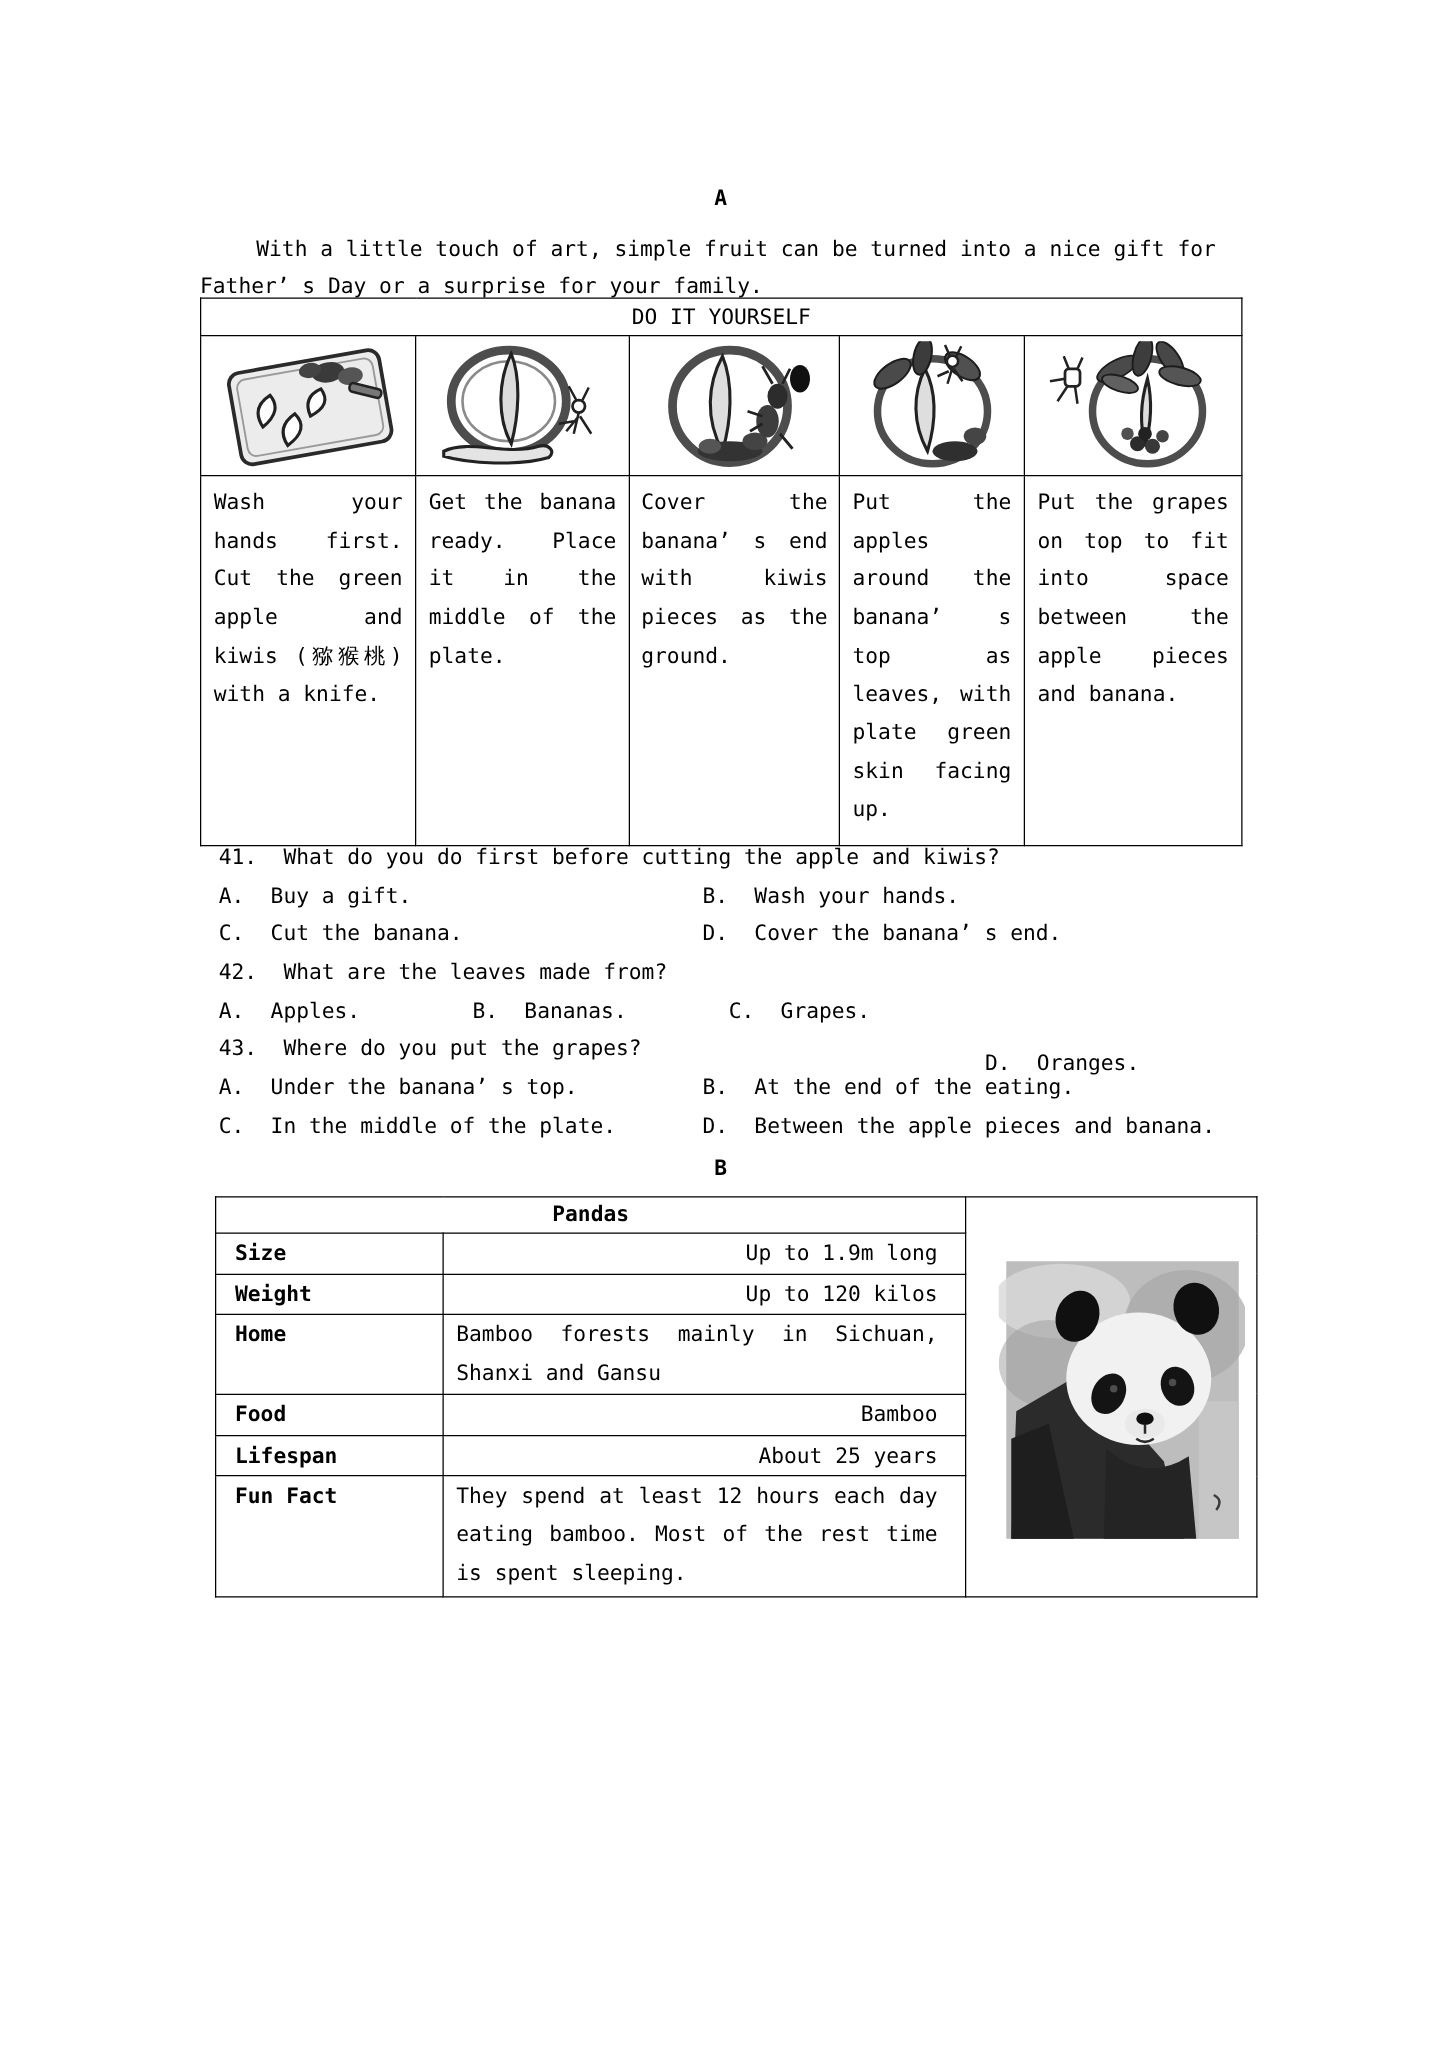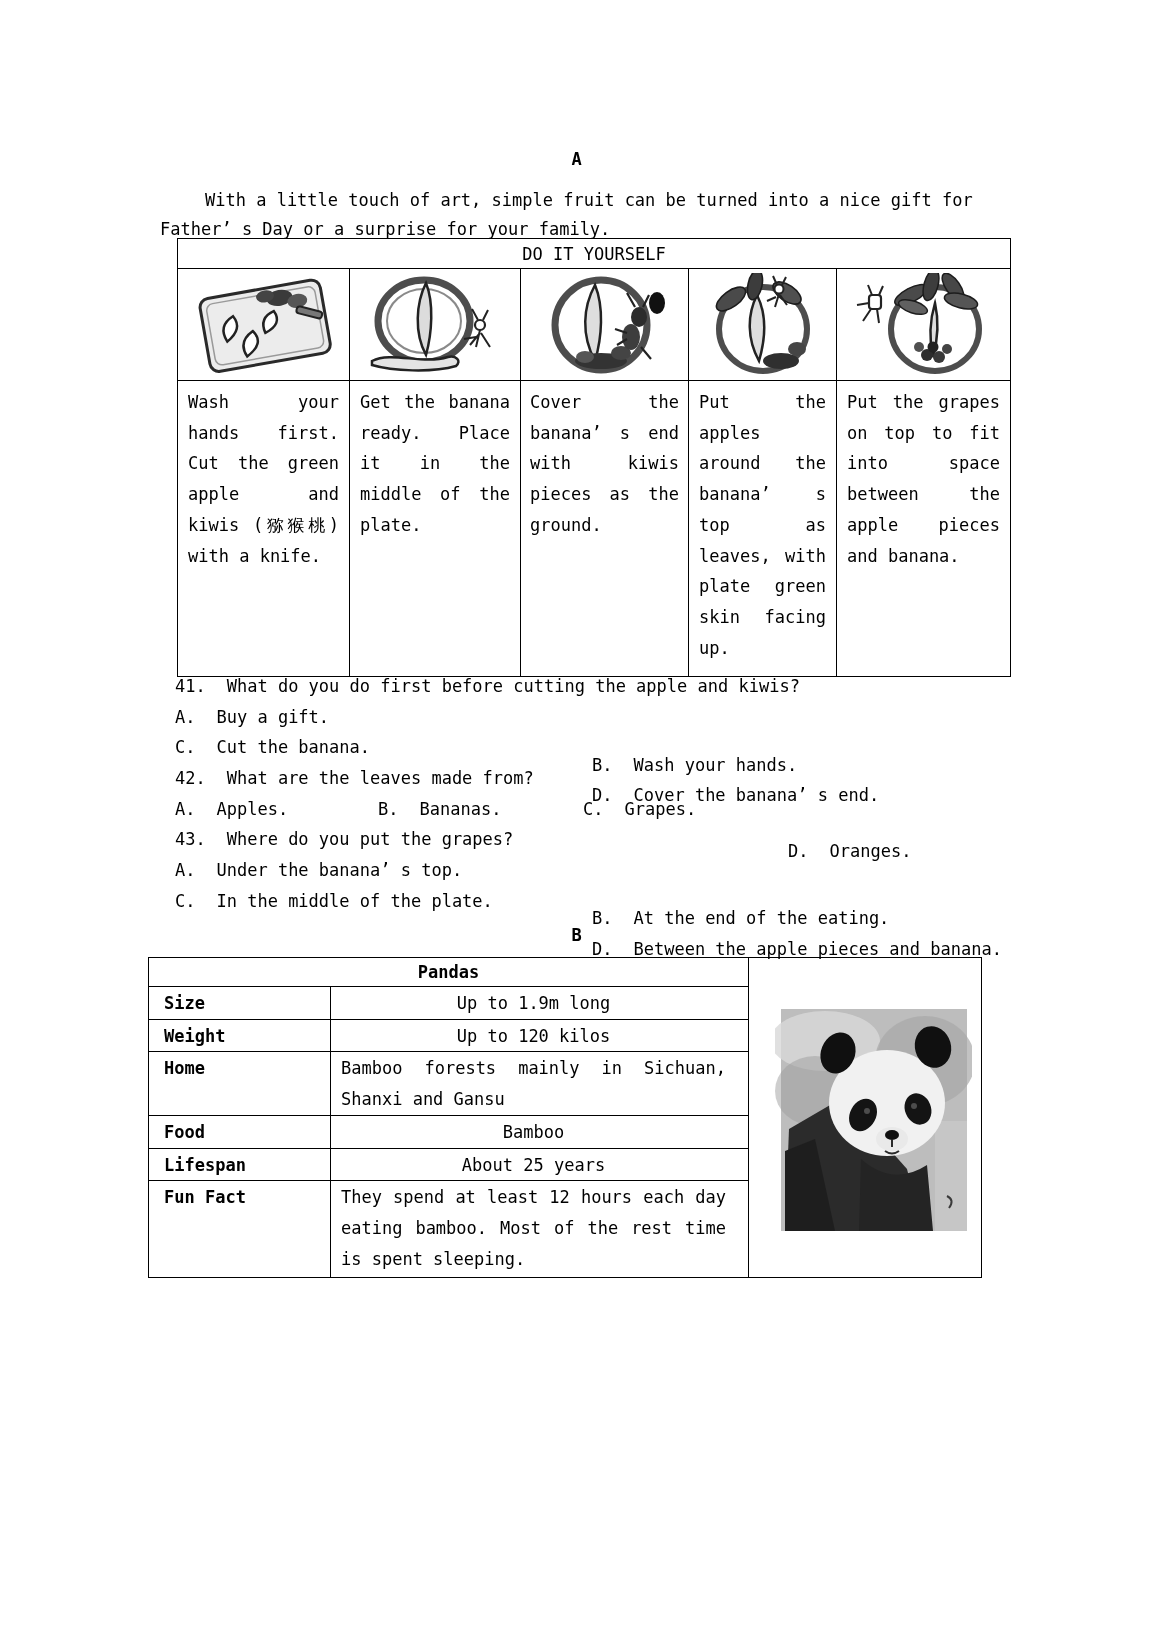--- a/index.html
+++ b/index.html
@@ -11,51 +11,51 @@
   .abs{position:absolute;}
   .center{text-align:center;}
 
   
   #section-a{left:160px;top:144px;width:833px;height:31px;line-height:31px;font-weight:700;}
   #intro{left:160px;top:174px;width:833px;margin-top:12px;}
   #intro .iline{height:29px;line-height:29px;white-space:nowrap;}
   #intro .iline.first{padding-left:45px;}
 
   
-  #diy-table{left:177px;top:238px;width:833px;border-collapse:collapse;table-layout:fixed;}
+  #diy-table{left:160px;top:238px;width:833px;border-collapse:collapse;table-layout:fixed;}
   #diy-table td{border:1.5px solid #000;padding:0;vertical-align:top;}
   #diy-table .title-cell{height:29px;text-align:center;vertical-align:middle;}
   #diy-table .img-cell{height:111px;vertical-align:middle;text-align:center;}
   #diy-table .img-cell svg{display:block;margin:0 auto;}
   #diy-table .step-cell{height:289px;padding:6px 10px 0 10px;text-align:justify;line-height:30.7px;margin-top:36px;}
   #diy-table .c3{padding-left:9px;padding-right:9px;}
   #diy-table .c4{padding-left:10px;padding-right:10px;}
 
   
   #questions{left:160px;top:671px;width:833px;}
   .qline{position:relative;height:30.7px;line-height:30.7px;white-space:nowrap;}
   .q-num{padding-left:15px;}
   .q-stem{margin-left:21px;}
   .opt{position:absolute;top:0;white-space:nowrap;}
   .opt .opt-text{margin-left:21px;}
-  .opt.p1{left:15px;} .opt.p2{left:432px;margin-top:48px;}
+  .opt.p1{left:15px;} .opt.p2{left:402px;}
   .opt.f1{left:15px;} .opt.f2{left:218px;} .opt.f3{left:423px;} .opt.f4{left:628px;margin-top:42px;}
 
   #section-b{left:160px;top:920px;width:833px;height:31px;line-height:31px;font-weight:700;}
 
   
-  #pandas-table{left:148px;top:957px;width:833px;border-collapse:collapse;table-layout:fixed;}
+  #pandas-table{left:172px;top:957px;width:833px;border-collapse:collapse;table-layout:fixed;}
   #pandas-table td{border:1.5px solid #000;padding:0;}
   #pandas-table .p-title{height:28px;text-align:center;vertical-align:middle;font-weight:700;}
   #pandas-table .p-label{vertical-align:top;font-weight:700;padding:1px 4px 0 15px;line-height:30.7px;}
   #pandas-table .p-value{vertical-align:top;padding:1px 22px 0 10px;text-align:justify;line-height:30.7px;}
   #pandas-table .r-size{height:31px;} #pandas-table .r-weight{height:31px;margin-left:48px;}
   #pandas-table .r-home{height:62px;margin-top:10px;} #pandas-table .r-food{height:31px;}
   #pandas-table .r-lifespan{height:31px;} #pandas-table .r-funfact{height:97px;}
-  #pandas-table .p-value.single{text-align:center;}
+  #pandas-table .p-value.single{text-align:right;}
   #pandas-table .p-img{vertical-align:top;}
   #pandas-table .p-img svg{display:block;margin:43px 0 0 26px;}
 </style>
 </head>
 <body>
 
 <div id="page">
 
   <div class="abs center" id="section-a">A</div>
 

